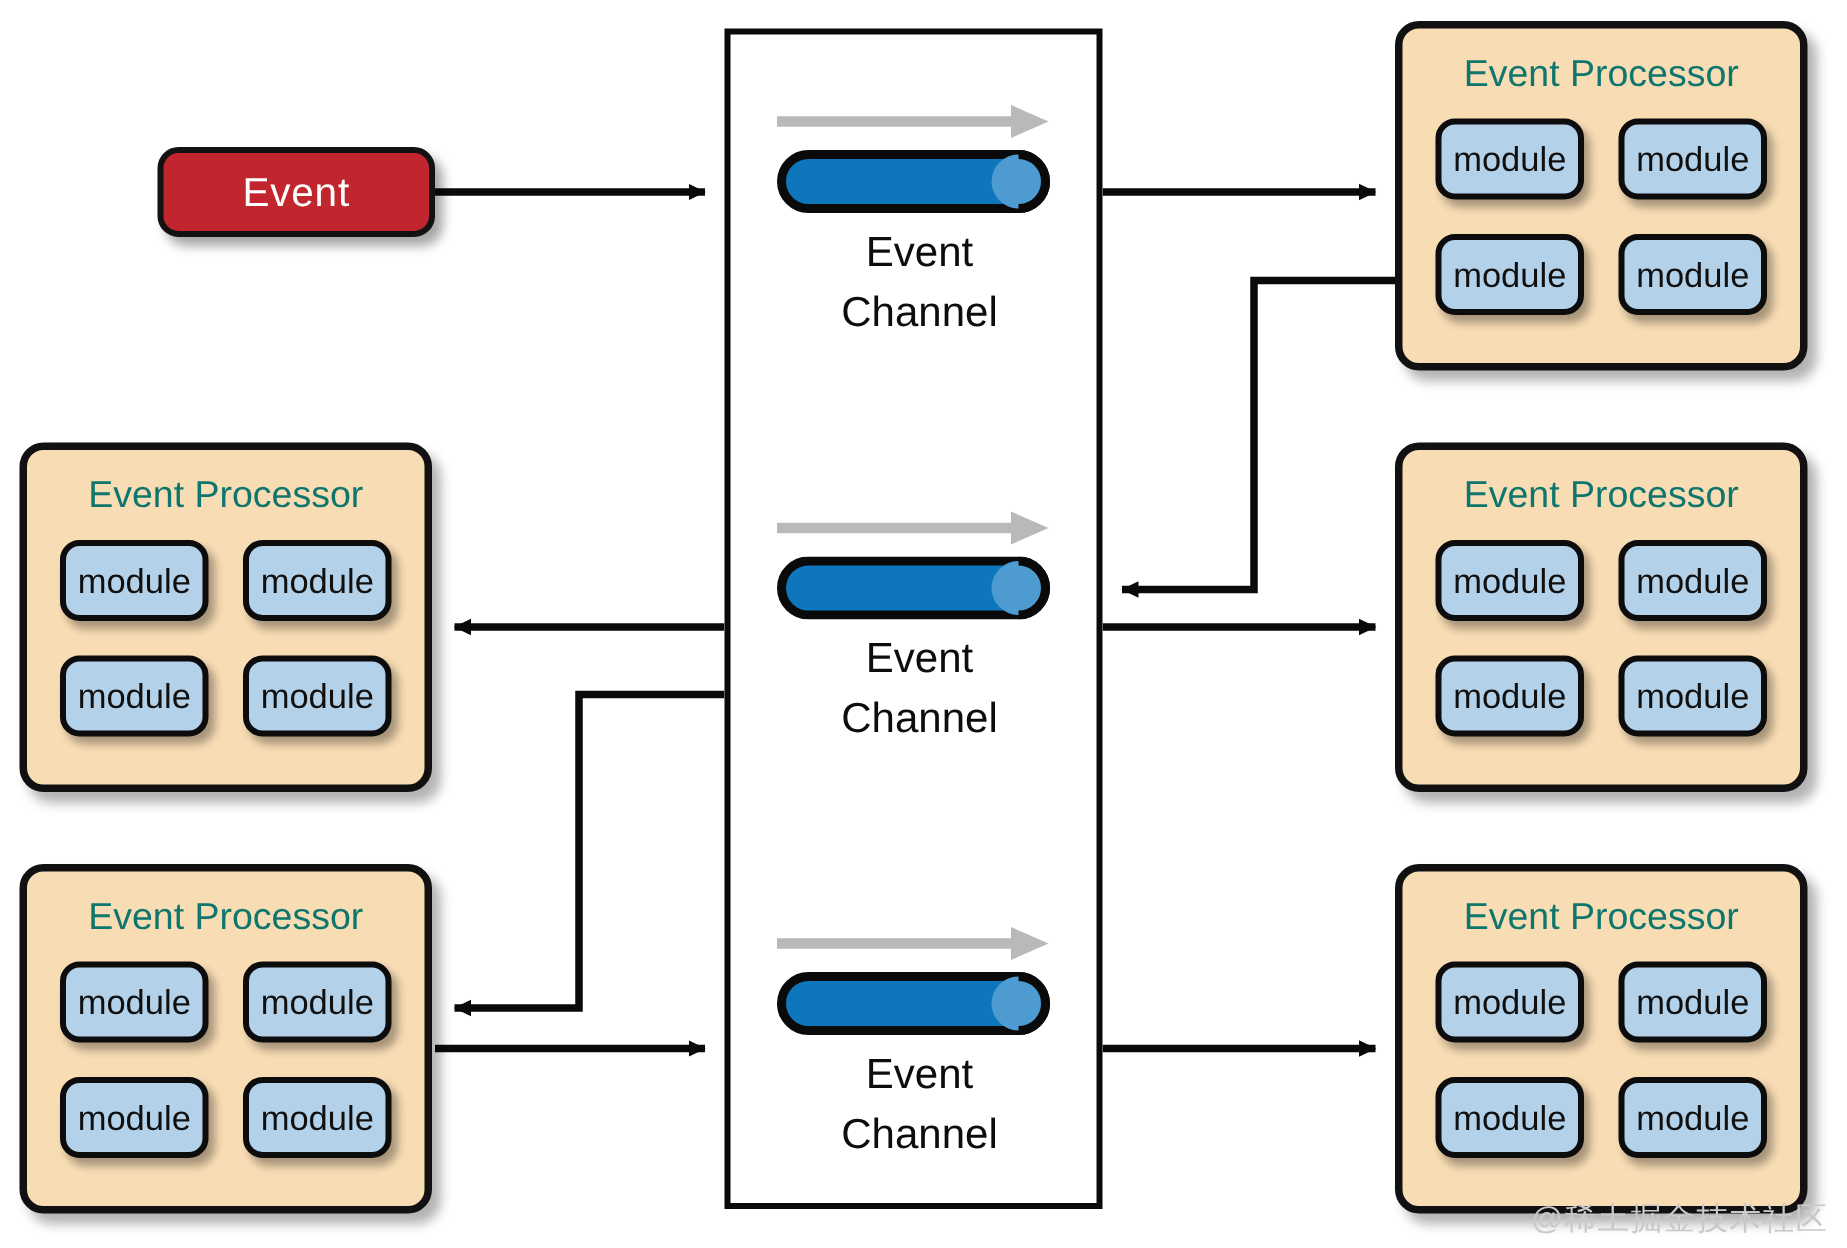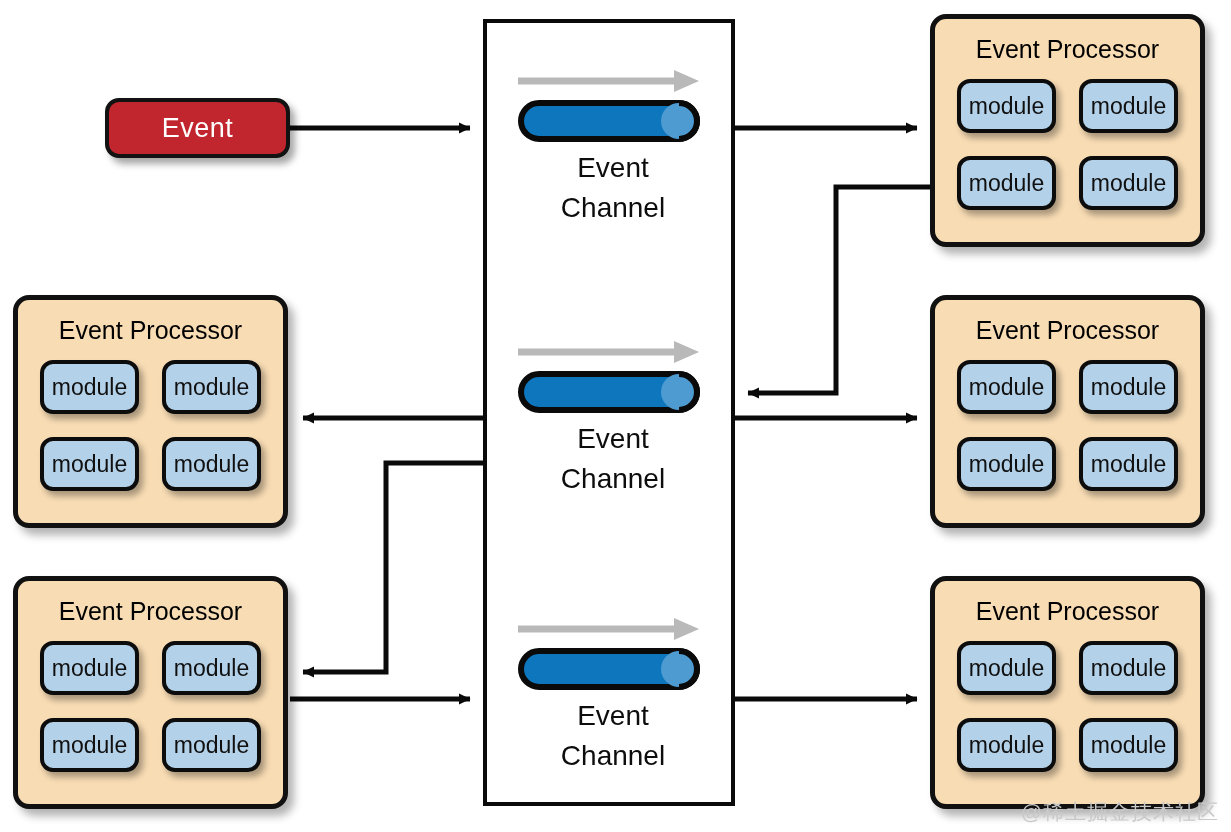--- a/index.html
+++ b/index.html
@@ -93,21 +93,21 @@
     box-shadow: 6px 7px 8px rgba(0,0,0,0.30);
     box-sizing: border-box;
   }
   .processor .proc-title {
     position: absolute;
     top: 18px;
     left: 0;
     width: 100%;
     text-align: center;
     font-size: 25px;
-    color: #000000;
+    color: #0f766e;
     line-height: 1;
   }
   .modules {
     position: absolute;
     top: 60px;
     left: 22px;
     right: 22px;
     display: grid;
     grid-template-columns: 1fr 1fr;
     grid-template-rows: 1fr 1fr;

